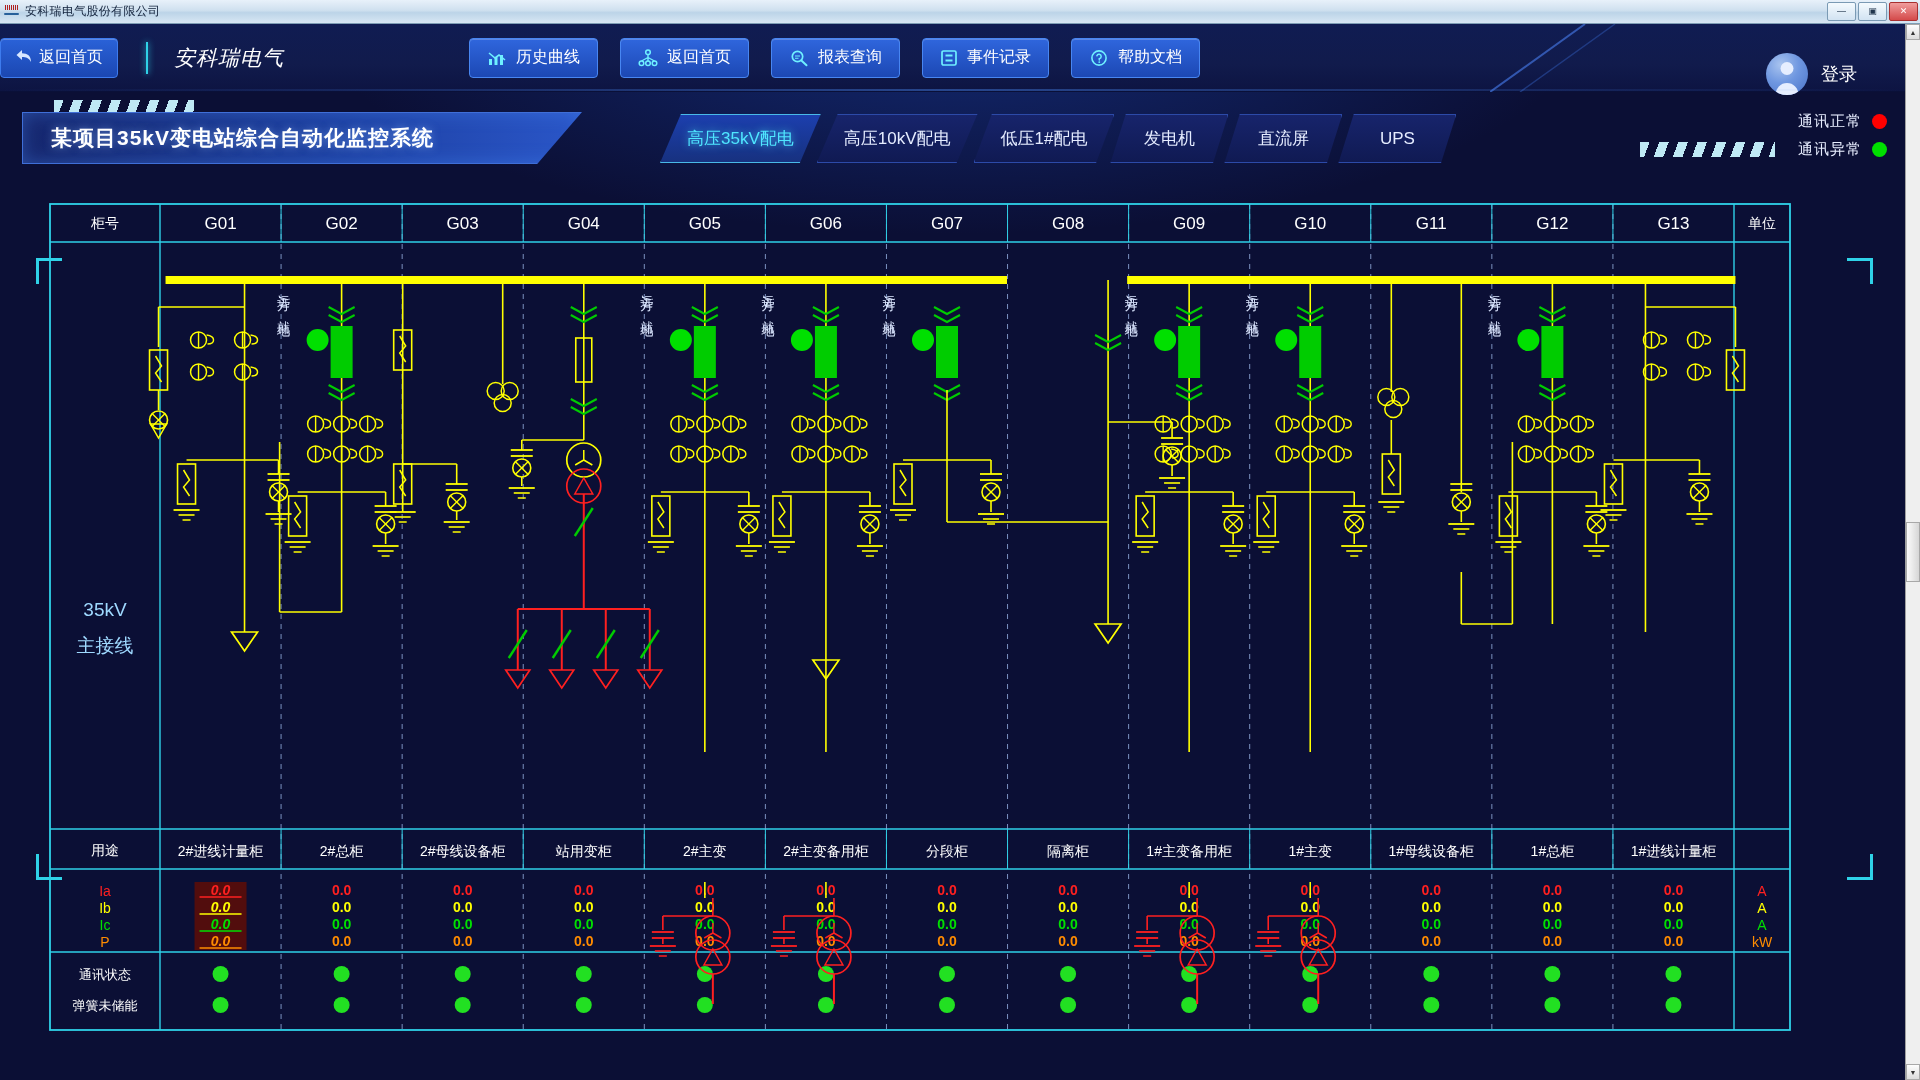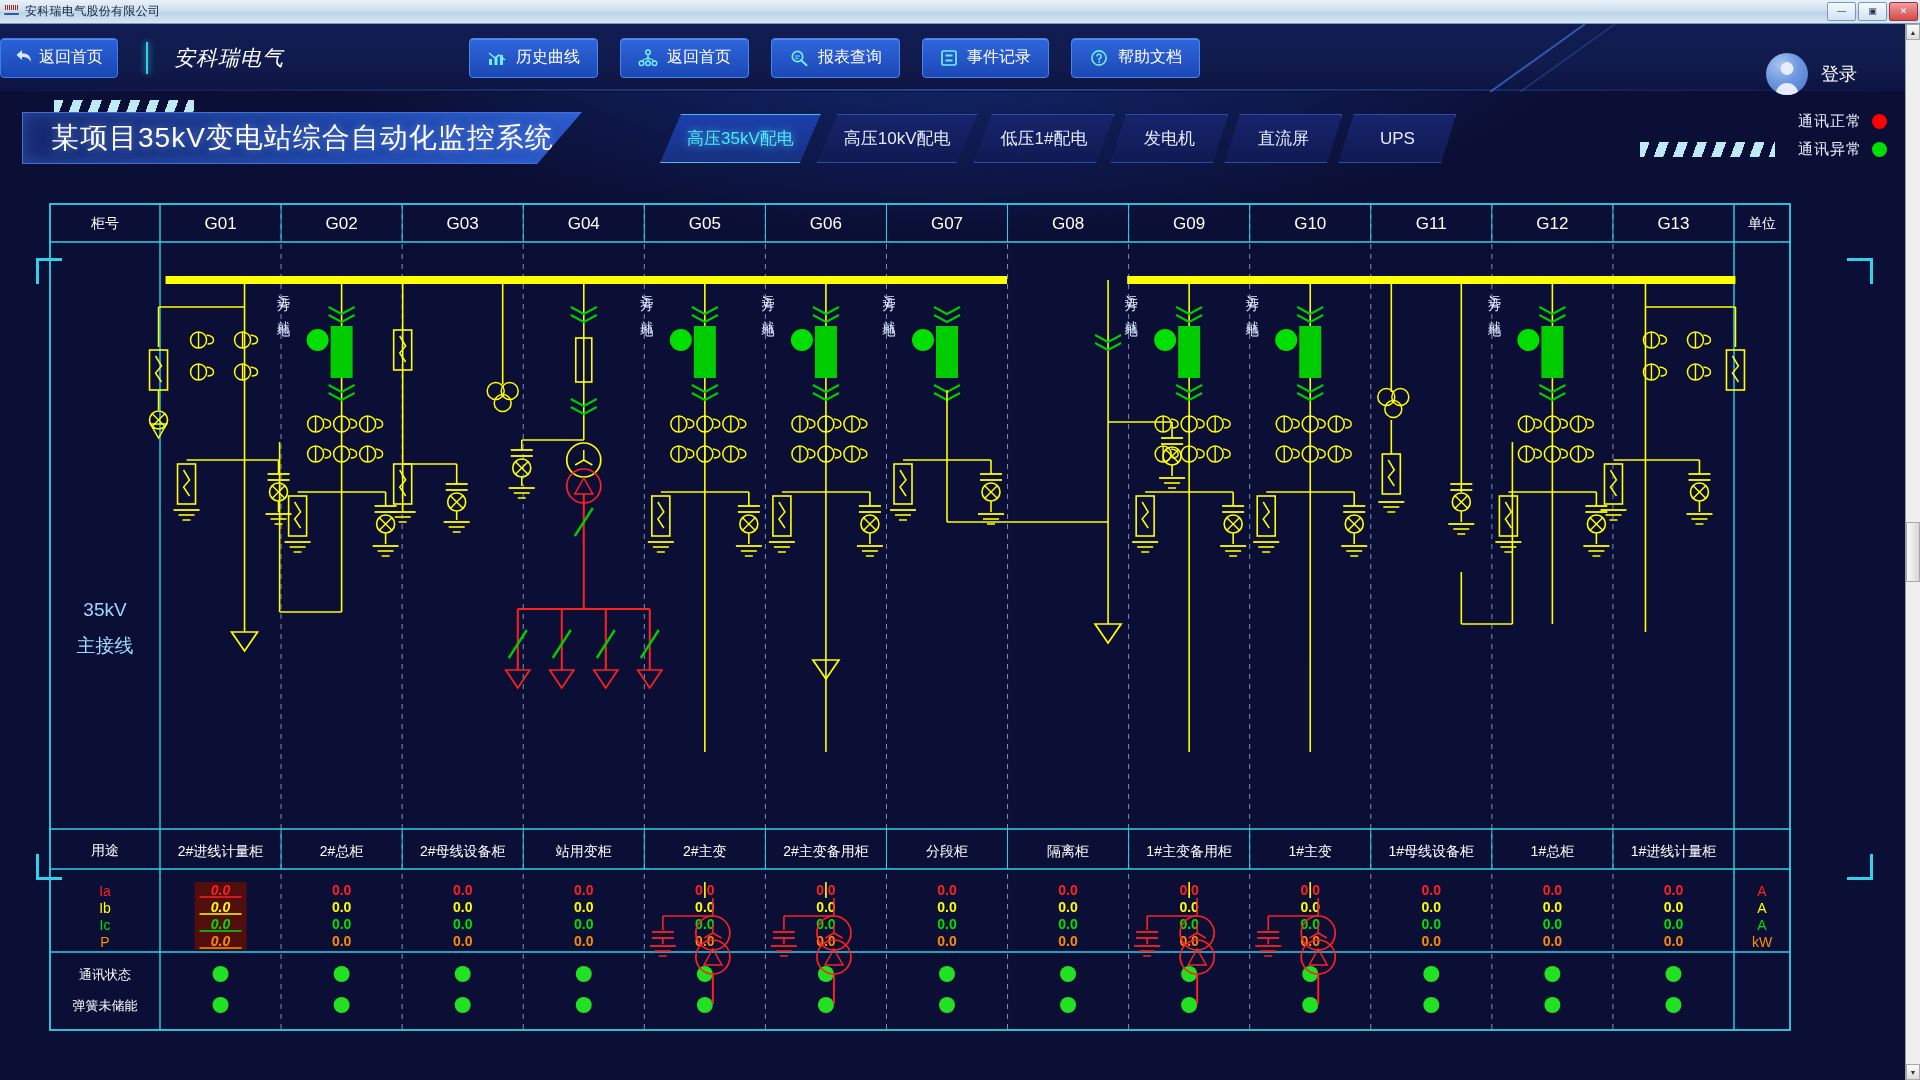--- a/index.html
+++ b/index.html
@@ -155,22 +155,23 @@
   .title-plate {
     position: absolute; left: 22px; top: 6px;
     width: 560px; height: 52px;
     background: linear-gradient(to right, #16276e 0%, #1d3fa0 55%, #2a56c8 100%);
     border: 1px solid #3f6fd8;
     clip-path: polygon(0 0, 100% 0, 92% 100%, 0 100%);
     display: flex; align-items: center;
     box-shadow: inset 0 0 18px rgba(80,150,255,.35);
   }
   .title-plate span {
-    color: #fff; font-size: 28px; margin-left: 28px; letter-spacing: 1px;
+    color: #fff; font-size: 21px; margin-left: 28px; letter-spacing: 1px;
     text-shadow: 0 0 8px rgba(140,190,255,.6);
+    font-weight: bold;
   }
   .stripes-l {
     position: absolute; left: 54px; top: -6px; width: 140px; height: 13px;
     background: repeating-linear-gradient(110deg, #bfe9f5 0 9px, transparent 9px 18px);
   }
   .stripes-r {
     position: absolute; left: 1640px; top: 36px; width: 135px; height: 15px;
     background: repeating-linear-gradient(110deg, #bfe9f5 0 9px, transparent 9px 18px);
   }
 

